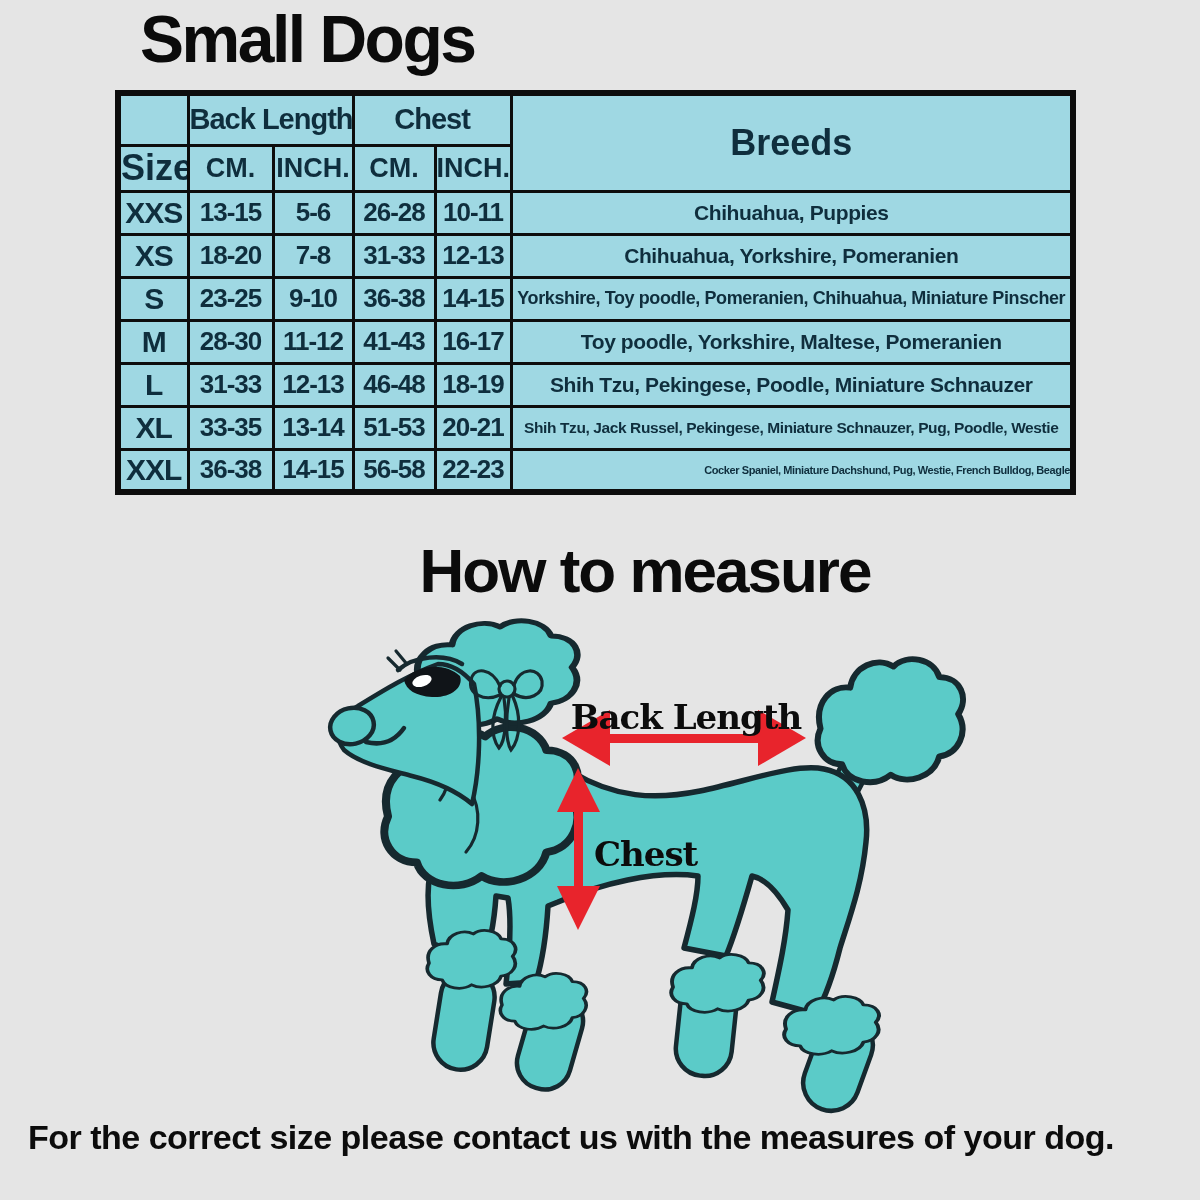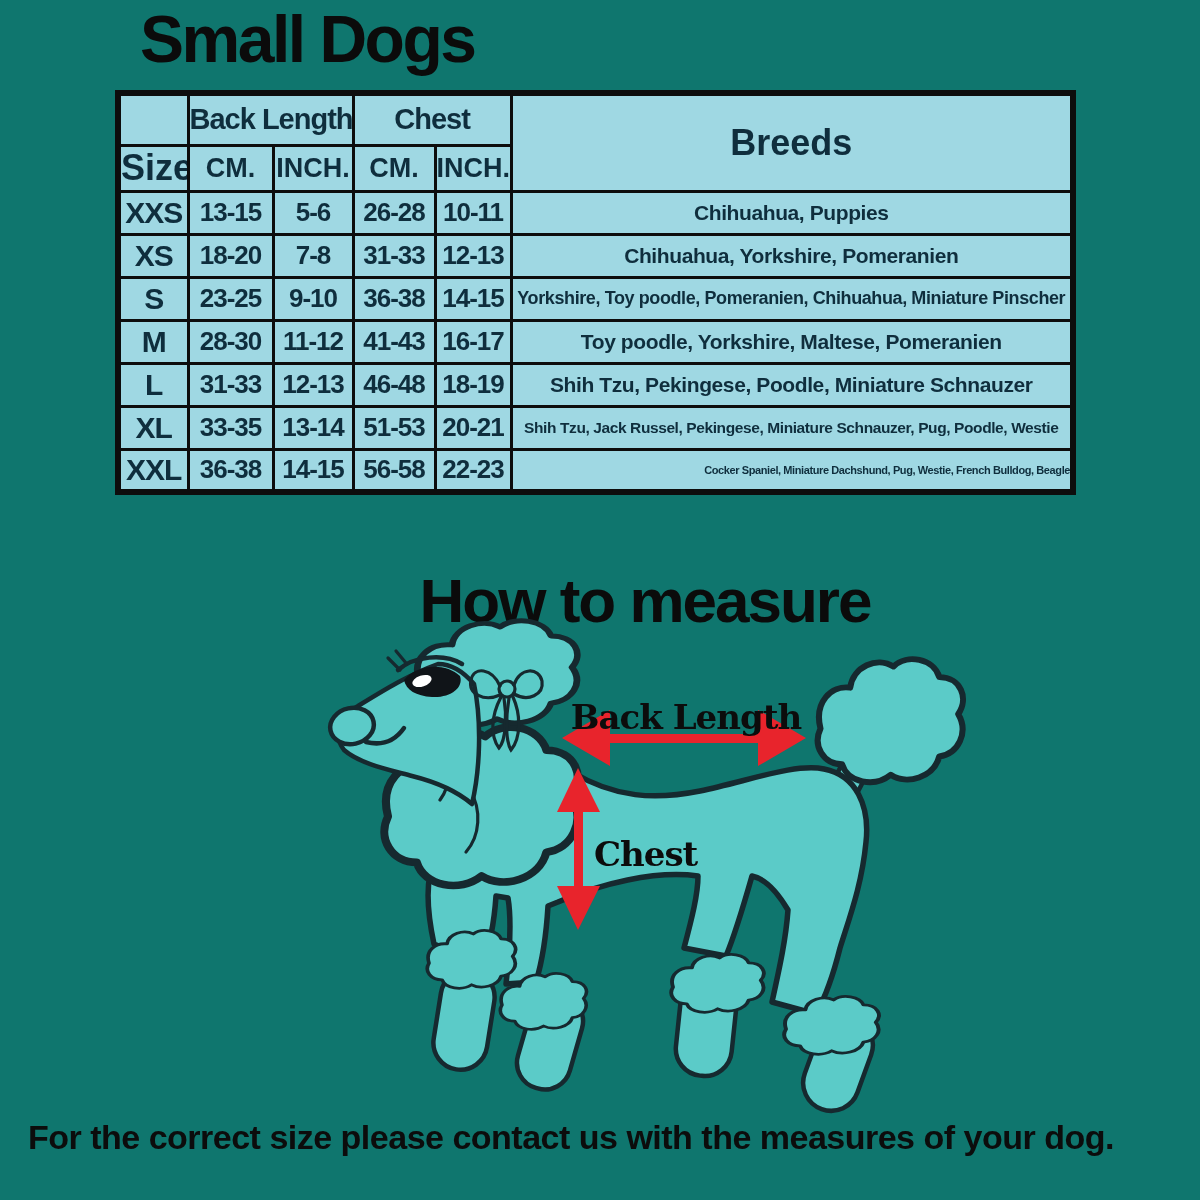--- a/index.html
+++ b/index.html
@@ -1,23 +1,23 @@
 <!DOCTYPE html>
 <html><head>
 <meta charset="utf-8">
 <style>
   html,body{margin:0;padding:0;background:#fff;}
-  .canvas{position:relative;width:1200px;height:1200px;background:#0f766e;overflow:hidden;
+  .canvas{position:relative;width:1200px;height:1200px;background:#e5e5e5;overflow:hidden;
           font-family:"Liberation Sans",sans-serif;}
 
   
   .main-title{position:absolute;left:140px;top:0px;font-size:66px;line-height:78px;
               font-weight:bold;letter-spacing:-2.5px;color:#0b0b0b;white-space:nowrap;}
   .section-title{position:absolute;left:90px;top:536px;width:1110px;text-align:center;
-              font-size:62px;line-height:70px;font-weight:bold;letter-spacing:-2px;color:#0b0b0b;margin-top:30px;}
+              font-size:62px;line-height:70px;font-weight:bold;letter-spacing:-2px;color:#0b0b0b;}
 
   
   table.sizes{position:absolute;left:115px;top:90px;width:955px;border-collapse:collapse;
               table-layout:fixed;background:#9fd8e3;border:6px solid #0d0d0d;}
   table.sizes td{border:3px solid #0d0d0d;padding:0;text-align:center;vertical-align:middle;
               overflow:hidden;white-space:nowrap;color:#0f2e3d;font-weight:bold;}
   col.c-size{width:70px;} col.c-bcm{width:85px;} col.c-binch{width:80px;}
   col.c-ccm{width:82px;} col.c-cinch{width:76px;} col.c-breeds{width:562px;}
   tr.h1{height:52px;} tr.h2{height:46px;} tr.data{height:43px;}
   td.ghead{font-size:29px;letter-spacing:-1px;color:#10293a;}

